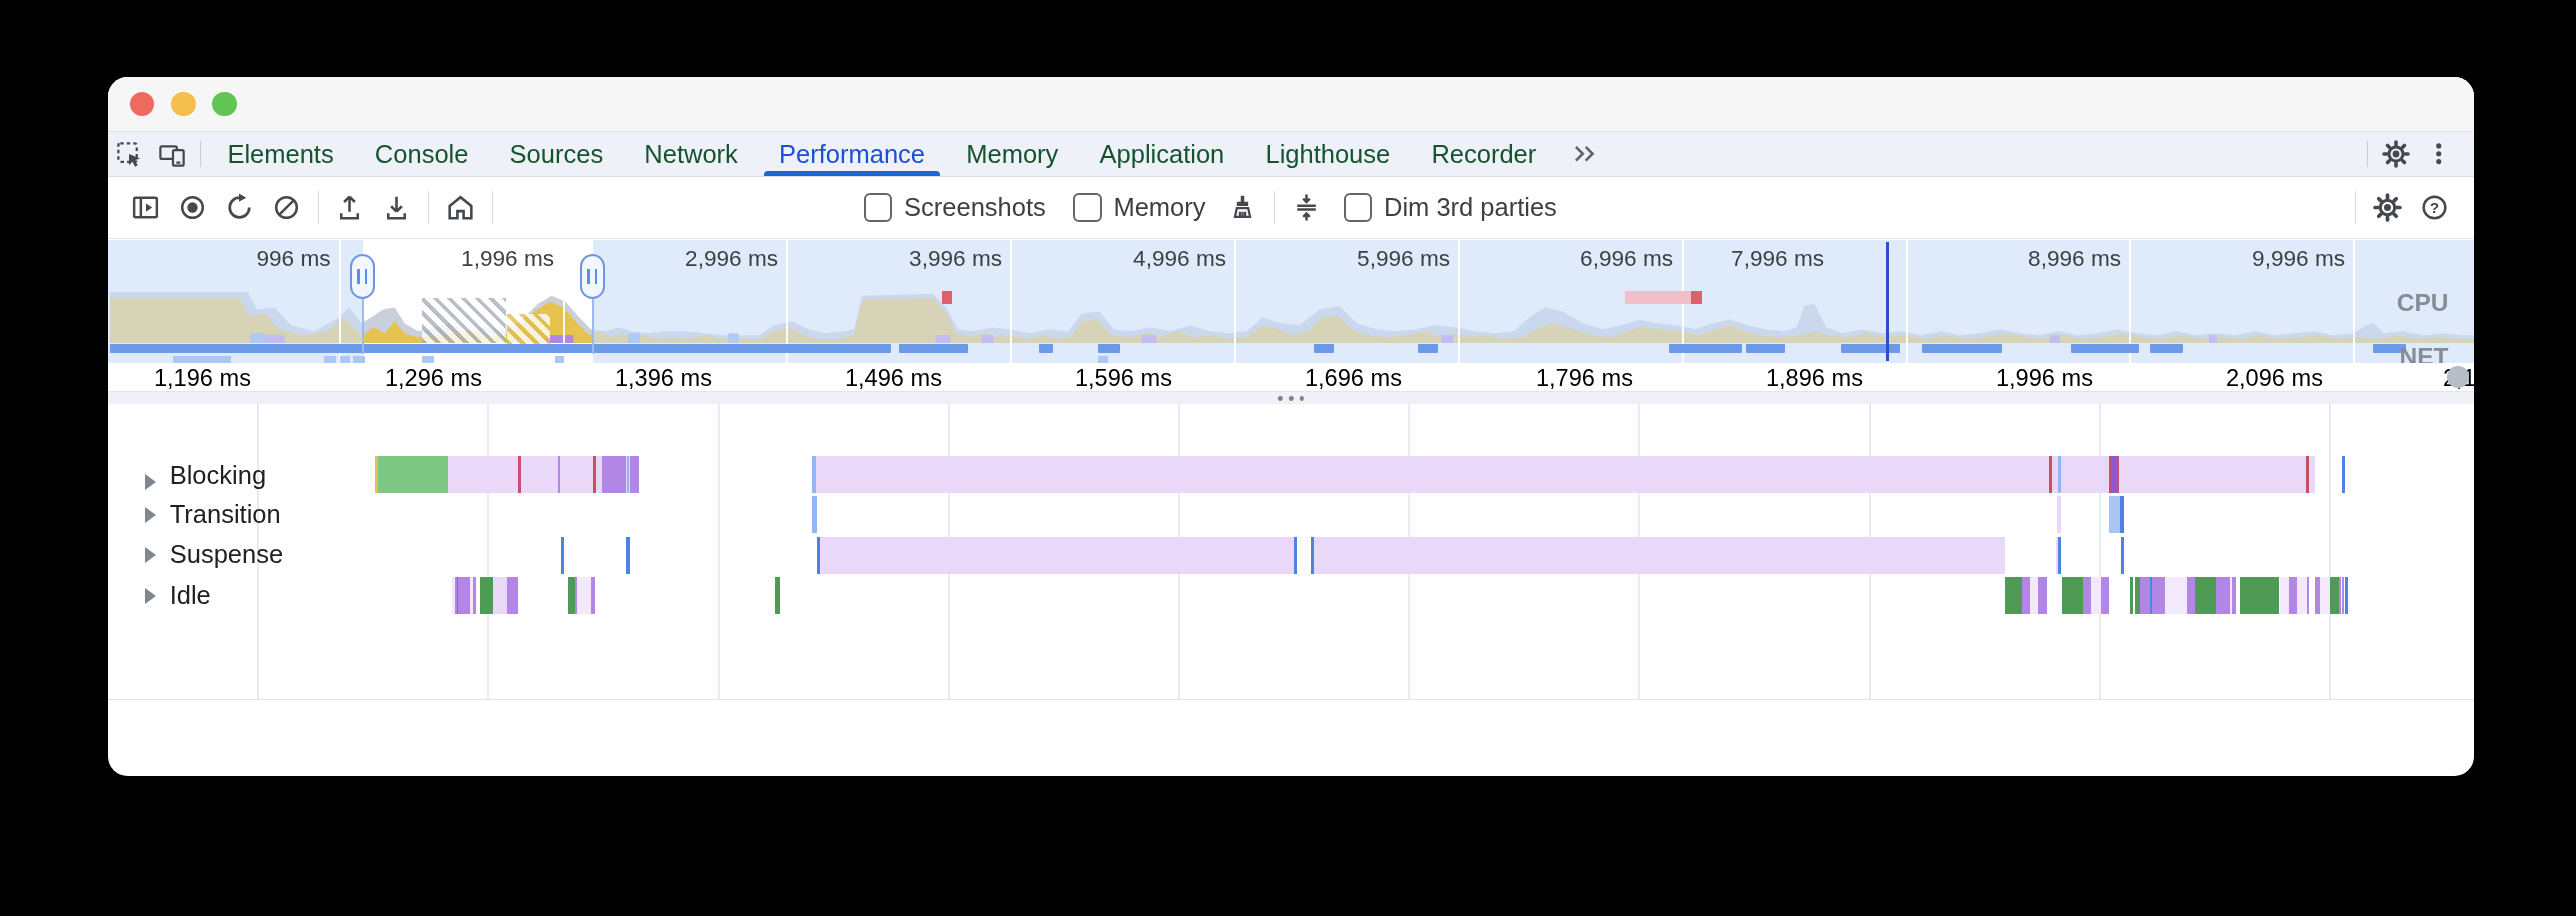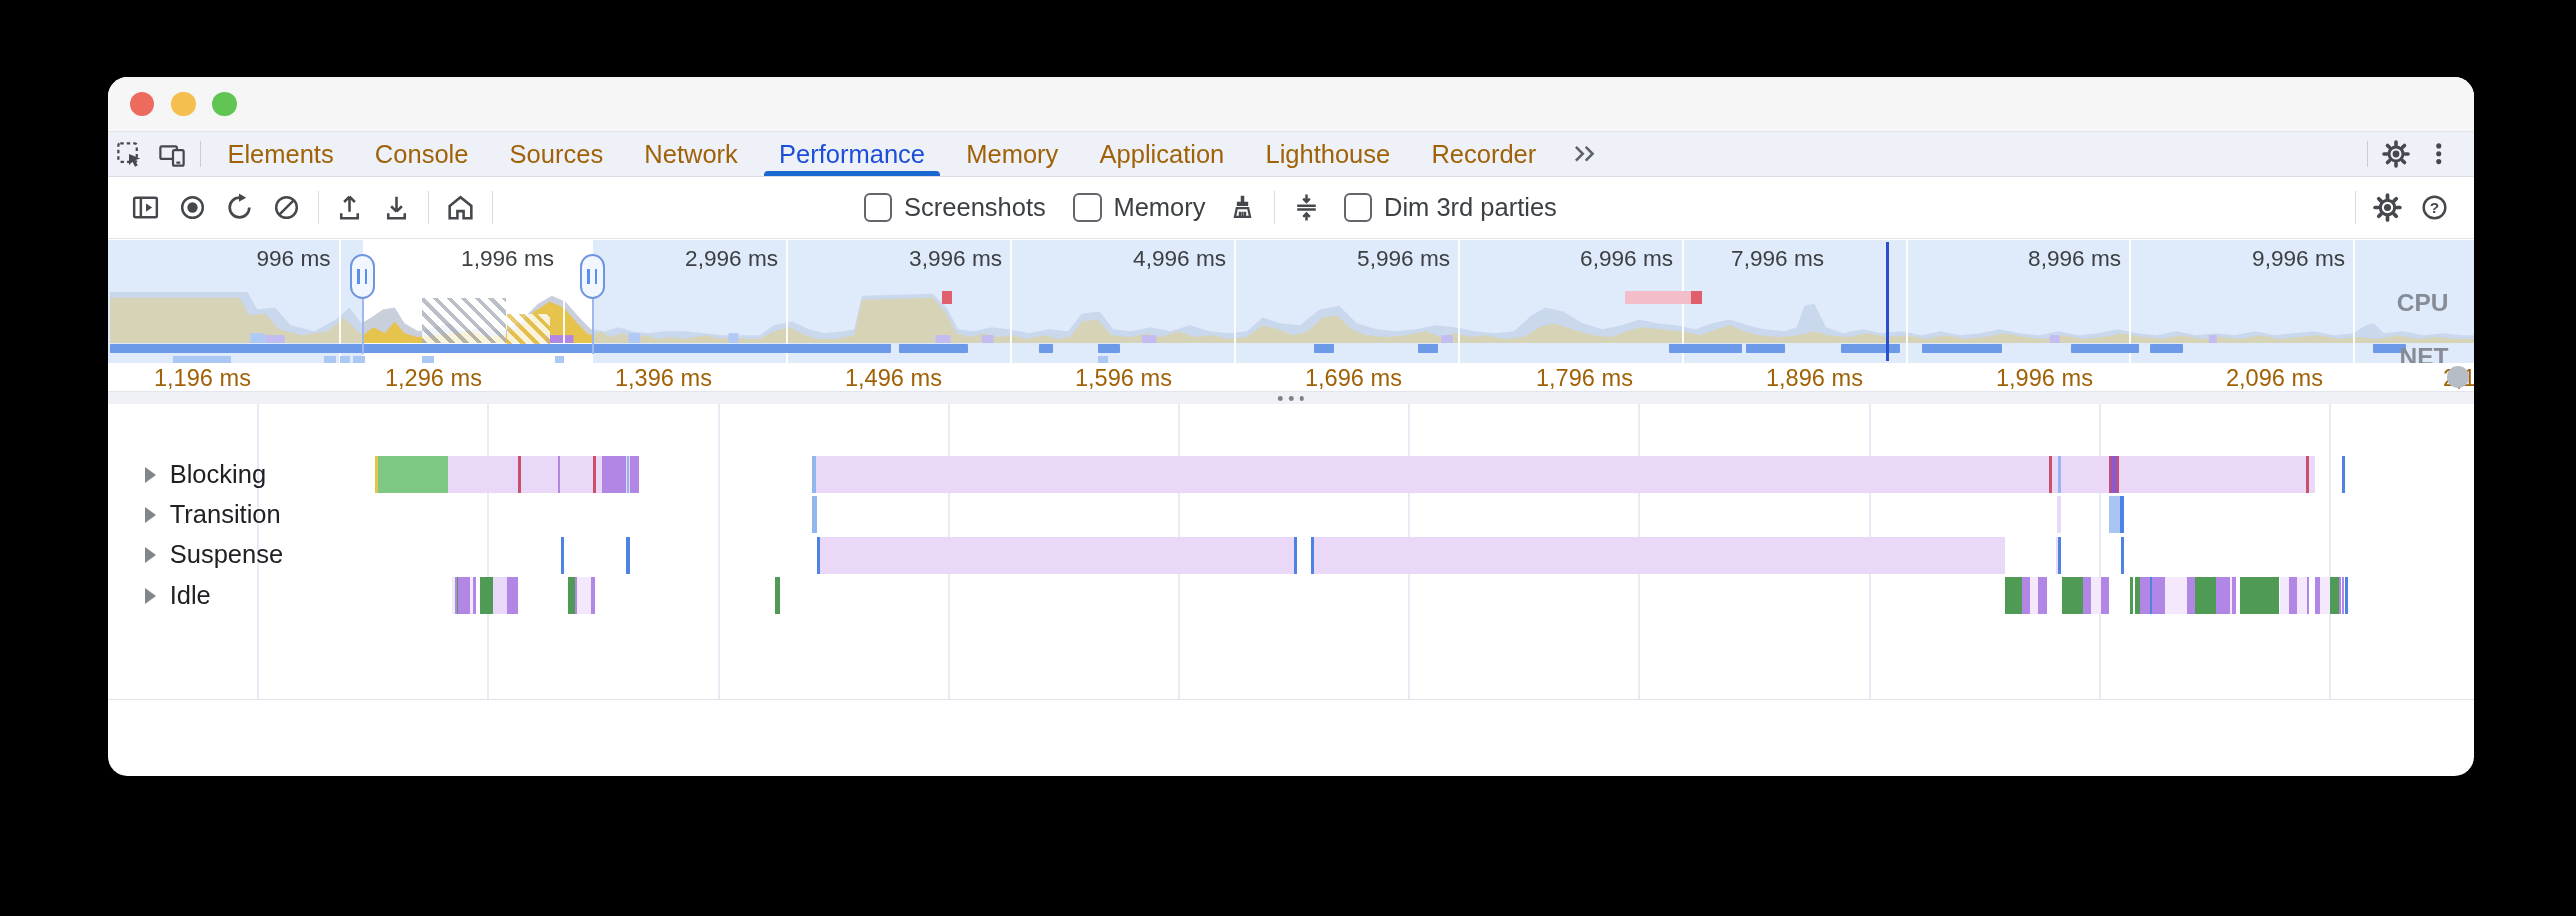--- a/index.html
+++ b/index.html
@@ -8,21 +8,21 @@
     border-radius:19.6px;overflow:hidden;box-shadow:0 29.5px 88px rgba(0,0,0,.6);}
   
   .titlebar{position:absolute;left:0;top:0;width:100%;height:54px;background:#f6f6f7;border-bottom:1px solid #e3e4e8;}
   .tl{position:absolute;top:14.7px;width:24.5px;height:24.5px;border-radius:50%;}
   
   .tabbar{position:absolute;left:0;top:55px;width:100%;height:44px;background:#eef1f8;
     border-bottom:1px solid #d9dde6;display:flex;align-items:center;}
   .tabbar .icon{width:43px;height:44px;display:flex;align-items:center;justify-content:center;flex:0 0 auto;}
   .vdiv{width:1px;height:25.5px;background:#c9ccd4;margin:0 5.9px;flex:0 0 auto;}
   .tabs{display:flex;height:44px;align-items:center;}
-  .tab{position:relative;height:44px;line-height:44px;padding:0 20.6px;font-size:25.5px;color:#a16207;white-space:nowrap;cursor:default;}
+  .tab{position:relative;height:44px;line-height:44px;padding:0 20.6px;font-size:25.5px;color:#14532d;white-space:nowrap;cursor:default;}
   .tab.active{color:#1d4ed8;}
   .tab .underline{position:absolute;left:5.9px;right:5.9px;bottom:0;height:4.9px;background:#1a67d2;border-radius:3.9px 3.9px 0 0;}
   .tabbar .right{margin-left:auto;display:flex;align-items:center;padding-right:13.7px;}
   
   .toolbar{position:absolute;left:0;top:100px;width:100%;height:62px;background:#fff;
     border-bottom:1px solid #e2e4ea;display:flex;align-items:center;padding-left:13.7px;box-sizing:border-box;}
   .toolbar .icon{width:47px;height:47px;display:flex;align-items:center;justify-content:center;flex:0 0 auto;}
   .tb-div{width:1px;height:33px;background:#d7dae0;margin:0 7.9px;flex:0 0 auto;}
   .chk{display:flex;align-items:center;margin:0 13.7px;flex:0 0 auto;justify-content:flex-end;}
   .box{width:24.5px;height:24.5px;border:2.5px solid #62666c;border-radius:5.9px;background:#fff;margin-right:11.8px;flex:0 0 auto;}
@@ -38,21 +38,21 @@
   .handle{position:absolute;top:13.7px;width:24.5px;height:45px;background:#f2f7ff;border:2.5px solid #6d95e0;
     border-radius:12.8px;z-index:7;display:flex;align-items:center;justify-content:center;gap:4.9px;box-sizing:border-box;}
   .handle i{display:block;width:2.5px;height:14.7px;background:#5b8def;}
   .netbar{position:absolute;top:104px;height:8.8px;background:#6d99e9;z-index:5;border-radius:1px;}
   .netsub{position:absolute;top:116px;height:6.9px;background:#abc8f5;z-index:5;}
   .ltask{position:absolute;top:51px;height:12.8px;z-index:5;}
   .playhead{position:absolute;top:2px;height:119px;width:2.9px;background:#2d4ecc;z-index:8;}
   .sidelab{position:absolute;right:25.5px;font-size:24.5px;font-weight:600;color:#868c96;z-index:6;}
   
   .ruler{position:absolute;left:0;top:286px;width:100%;height:28.5px;background:#fff;overflow:hidden;}
-  .rl{position:absolute;top:2px;width:216px;text-align:right;font-size:23.6px;color:#a16207;white-space:nowrap;}
+  .rl{position:absolute;top:2px;width:216px;text-align:right;font-size:23.6px;color:#000000;white-space:nowrap;}
   .rl.edge{text-align:left;width:137px;overflow:hidden;}
   .scrolldot{position:absolute;left:2339px;top:289px;width:21.6px;height:21.6px;border-radius:50%;background:#b7bdc7;z-index:9;}
   
   .dotstrip{position:absolute;left:0;top:314px;width:100%;height:12.8px;background:#f0f1f6;border-top:1px solid #e3e5ec;}
   .dotstrip .dots{position:absolute;left:50%;top:3.9px;transform:translateX(-50%);display:flex;gap:5.9px;}
   .dotstrip .dots i{width:4.9px;height:4.9px;border-radius:50%;background:#7d8187;display:block;}
   
   .tracks{position:absolute;left:0;top:327px;width:100%;height:295px;background:#fff;overflow:hidden;}
   .grid{position:absolute;top:-39px;bottom:0;width:2px;background:#e8ebf4;height:335px;}
   .trk-header{position:absolute;left:9.8px;top:18.7px;height:29.5px;display:flex;align-items:center;font-size:26.5px;color:#202124;}
@@ -353,21 +353,21 @@
   <div class="grid" style="left:149px;"></div>
       <div class="grid" style="left:379px;"></div>
       <div class="grid" style="left:610px;"></div>
       <div class="grid" style="left:840px;"></div>
       <div class="grid" style="left:1070px;"></div>
       <div class="grid" style="left:1300px;"></div>
       <div class="grid" style="left:1530px;"></div>
       <div class="grid" style="left:1761px;"></div>
       <div class="grid" style="left:1991px;"></div>
       <div class="grid" style="left:2221px;"></div>
-      <div class="trk-row-label" style="top:56px;">
+      <div class="trk-row-label" style="top:56px;align-items:flex-end;">
         <div class="tri-right"></div>
         <div>Blocking</div>
       </div>
       <div class="seg" style="left:267px;top:52px;width:2.9px;background:#e6c34c;"></div>
       <div class="seg" style="left:270px;top:52px;width:70px;background:#7fc883;"></div>
       <div class="seg" style="left:340px;top:52px;width:191px;background:#e9d8f7;"></div>
       <div class="seg" style="left:410px;top:52px;width:2.9px;background:#c8506b;"></div>
       <div class="seg" style="left:450px;top:52px;width:2px;background:#b286e4;"></div>
       <div class="seg" style="left:485px;top:52px;width:2.9px;background:#c8506b;"></div>
       <div class="seg" style="left:494px;top:52px;width:23.6px;background:#b286e4;"></div>

